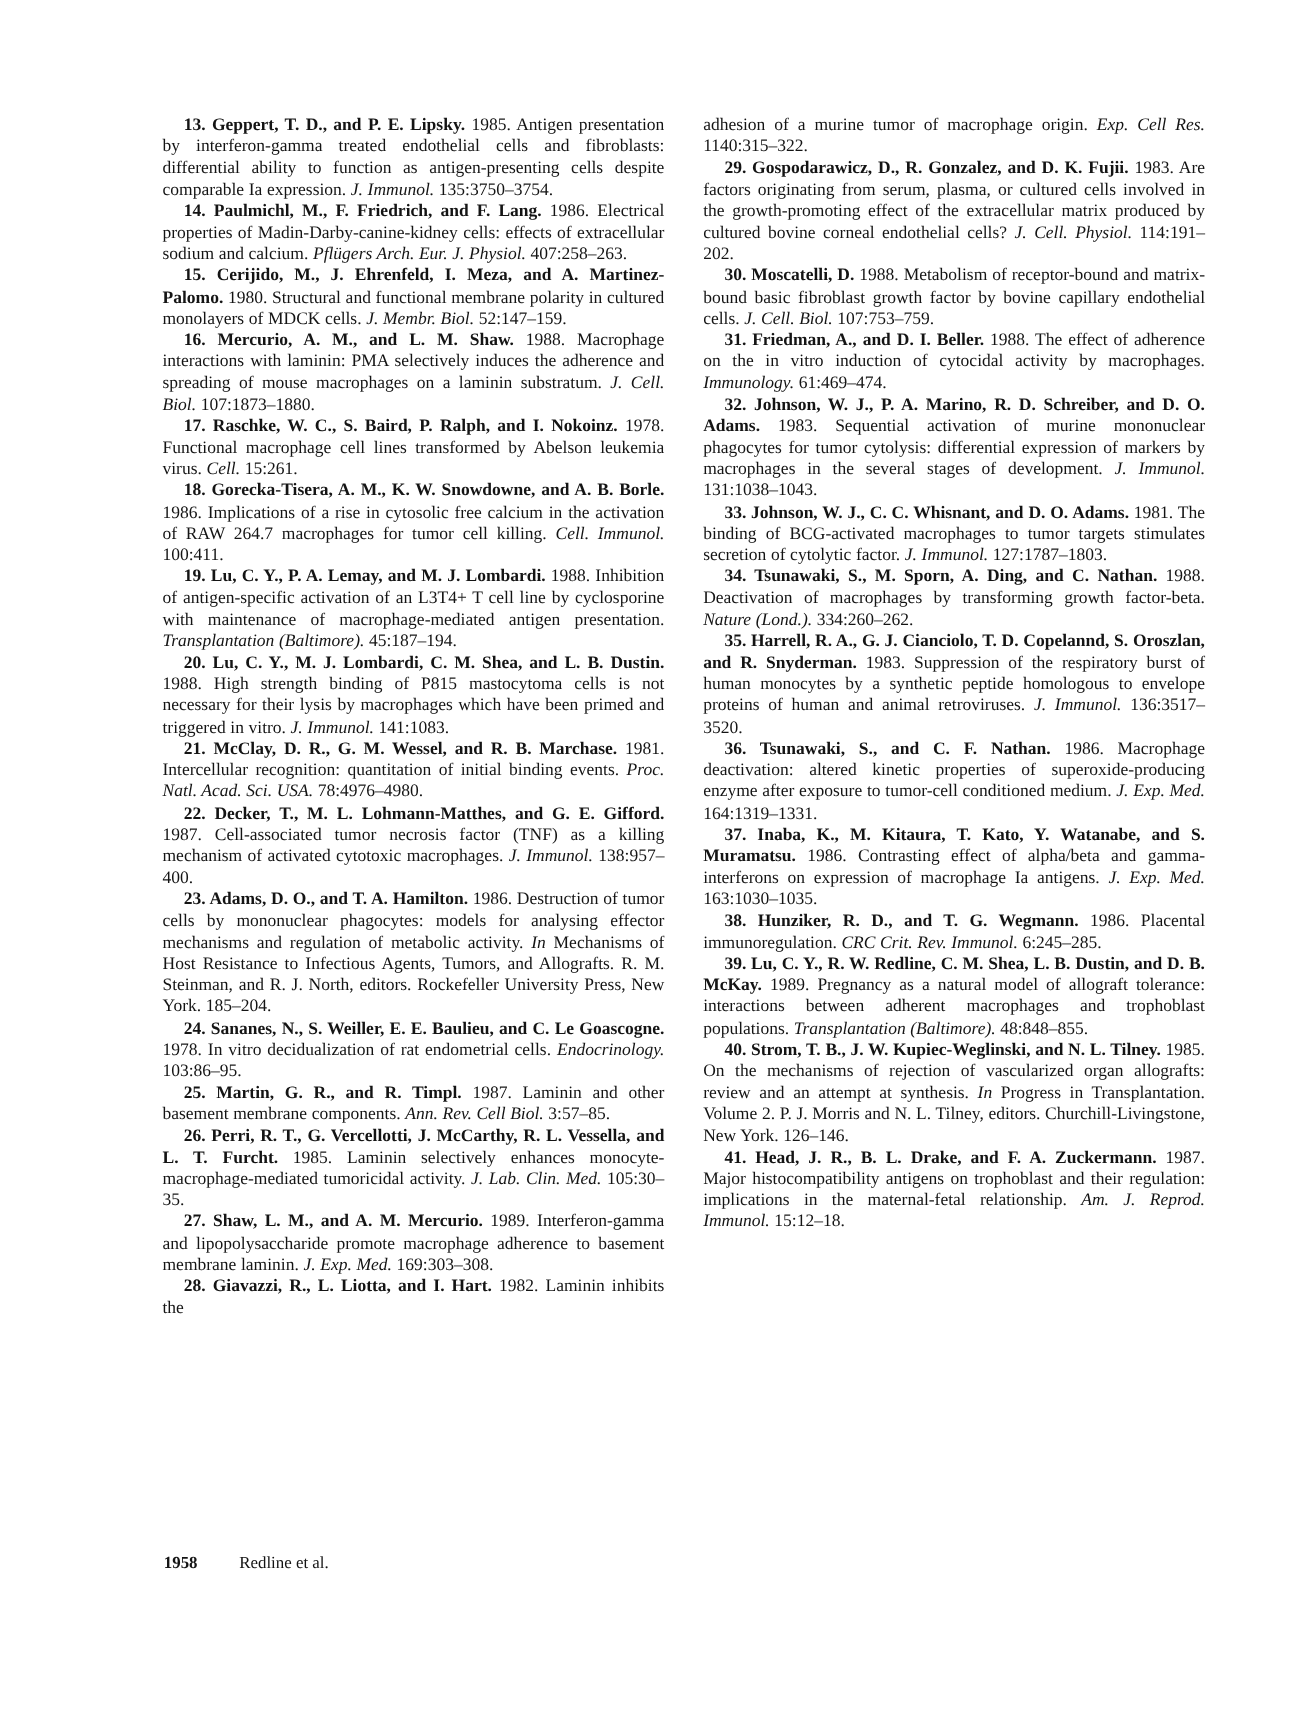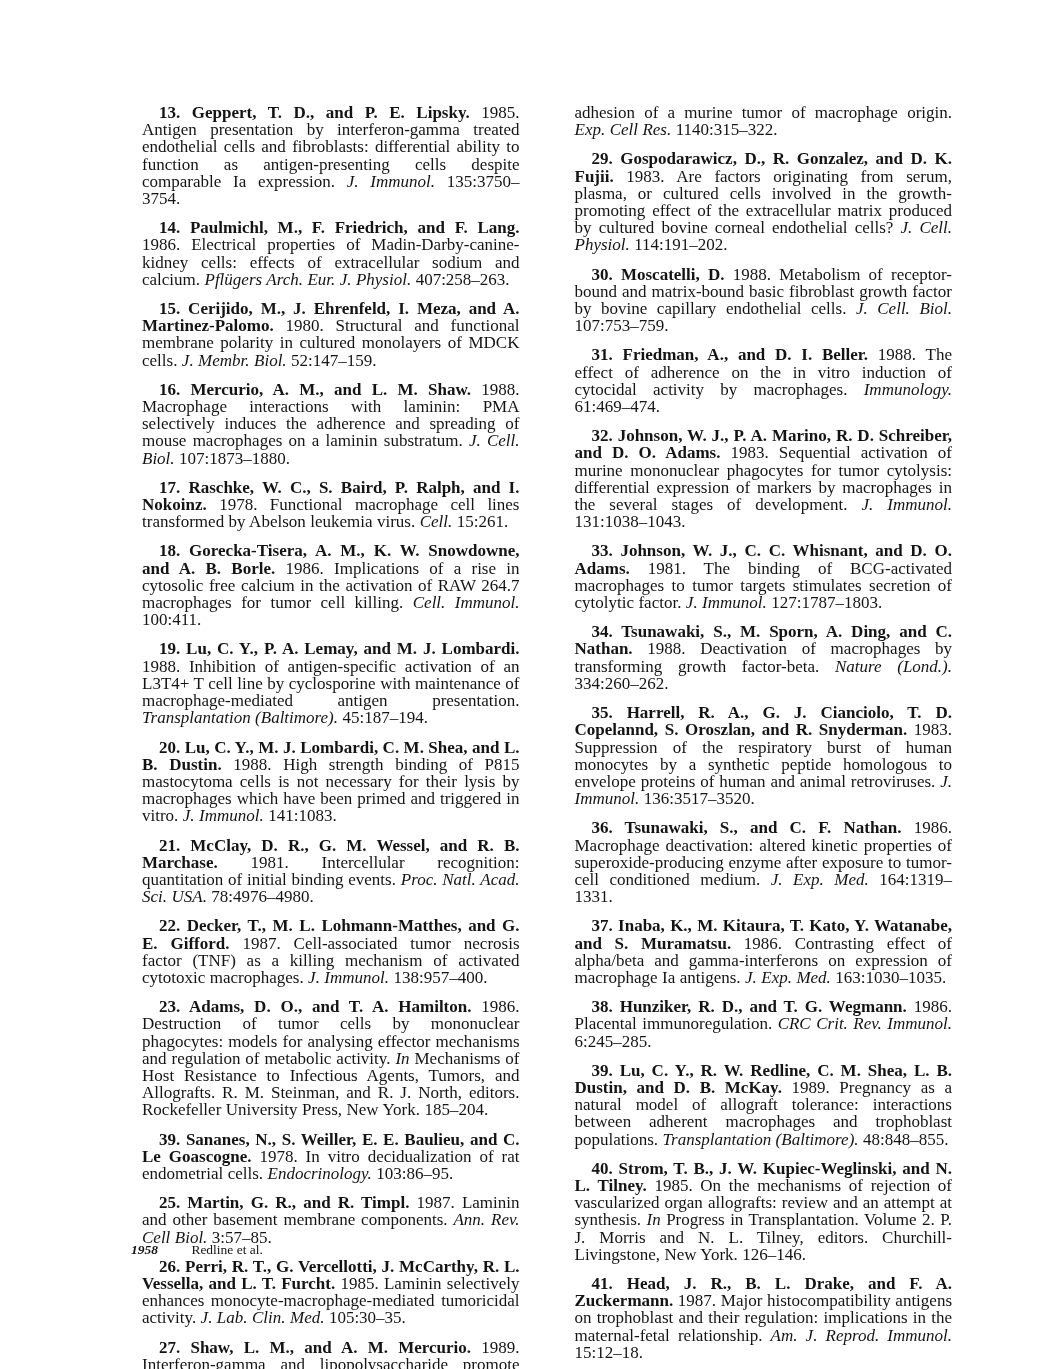--- a/index.html
+++ b/index.html
@@ -25,22 +25,22 @@
     left: 130px;
     top: 92px;
     width: 834px;
     display: flex;
     gap: 31px;
   }
   .column {
     width: 402px;
   }
   .ref {
-    margin: 12px;
-    font-size: 17px;
+    margin: 0;
+    font-size: 14px;
     line-height: 17.2px;
     text-align: justify;
     text-indent: 17px;
     hyphens: auto;
     -webkit-hyphens: auto;
     word-spacing: 0.2px;
   }
   .ref.continuation {
     text-indent: 0;
   }
@@ -50,21 +50,20 @@
     position: absolute;
     left: 131px;
     top: 1241px;
     font-size: 13.5px;
     line-height: 17px;
     white-space: nowrap;
   }
   .page-number {
     font-weight: bold;
     margin-right: 30px;
-    font-style: italic;
   }
   .running-title {
   }
 </style>
 </head>
 <body>
 
 <div class="page">
 
   <div class="columns">
@@ -73,21 +72,21 @@
         <p class="ref"><span class="seg-bold">14. Paulmichl, M., F. Friedrich, and F. Lang.</span><span> 1986. Electrical properties of Madin-Darby-canine-kidney cells: effects of extracellular sodium and calcium. </span><span class="seg-italic">Pflügers Arch. Eur. J. Physiol.</span><span> 407:258–263.</span></p>
         <p class="ref"><span class="seg-bold">15. Cerijido, M., J. Ehrenfeld, I. Meza, and A. Martinez-Palomo.</span><span> 1980. Structural and functional membrane polarity in cultured monolayers of MDCK cells. </span><span class="seg-italic">J. Membr. Biol.</span><span> 52:147–159.</span></p>
         <p class="ref"><span class="seg-bold">16. Mercurio, A. M., and L. M. Shaw.</span><span> 1988. Macrophage interactions with laminin: PMA selectively induces the adherence and spreading of mouse macrophages on a laminin substratum. </span><span class="seg-italic">J. Cell. Biol.</span><span> 107:1873–1880.</span></p>
         <p class="ref"><span class="seg-bold">17. Raschke, W. C., S. Baird, P. Ralph, and I. Nokoinz.</span><span> 1978. Functional macrophage cell lines transformed by Abelson leukemia virus. </span><span class="seg-italic">Cell.</span><span> 15:261.</span></p>
         <p class="ref"><span class="seg-bold">18. Gorecka-Tisera, A. M., K. W. Snowdowne, and A. B. Borle.</span><span> 1986. Implications of a rise in cytosolic free calcium in the activation of RAW 264.7 macrophages for tumor cell killing. </span><span class="seg-italic">Cell. Immunol.</span><span> 100:411.</span></p>
         <p class="ref"><span class="seg-bold">19. Lu, C. Y., P. A. Lemay, and M. J. Lombardi.</span><span> 1988. Inhibition of antigen-specific activation of an L3T4+ T cell line by cyclosporine with maintenance of macrophage-mediated antigen presentation. </span><span class="seg-italic">Transplantation (Baltimore).</span><span> 45:187–194.</span></p>
         <p class="ref"><span class="seg-bold">20. Lu, C. Y., M. J. Lombardi, C. M. Shea, and L. B. Dustin.</span><span> 1988. High strength binding of P815 mastocytoma cells is not necessary for their lysis by macrophages which have been primed and triggered in vitro. </span><span class="seg-italic">J. Immunol.</span><span> 141:1083.</span></p>
         <p class="ref"><span class="seg-bold">21. McClay, D. R., G. M. Wessel, and R. B. Marchase.</span><span> 1981. Intercellular recognition: quantitation of initial binding events. </span><span class="seg-italic">Proc. Natl. Acad. Sci. USA.</span><span> 78:4976–4980.</span></p>
         <p class="ref"><span class="seg-bold">22. Decker, T., M. L. Lohmann-Matthes, and G. E. Gifford.</span><span> 1987. Cell-associated tumor necrosis factor (TNF) as a killing mechanism of activated cytotoxic macrophages. </span><span class="seg-italic">J. Immunol.</span><span> 138:957–400.</span></p>
         <p class="ref"><span class="seg-bold">23. Adams, D. O., and T. A. Hamilton.</span><span> 1986. Destruction of tumor cells by mononuclear phagocytes: models for analysing effector mechanisms and regulation of metabolic activity. </span><span class="seg-italic">In</span><span> Mechanisms of Host Resistance to Infectious Agents, Tumors, and Allografts. R. M. Steinman, and R. J. North, editors. Rockefeller University Press, New York. 185–204.</span></p>
-        <p class="ref"><span class="seg-bold">39. Sananes, N., S. Weiller, E. E. Baulieu, and C. Le Goascogne.</span><span> 1978. In vitro decidualization of rat endometrial cells. </span><span class="seg-italic">Endocrinology.</span><span> 103:86–95.</span></p>
+        <p class="ref"><span class="seg-bold">24. Sananes, N., S. Weiller, E. E. Baulieu, and C. Le Goascogne.</span><span> 1978. In vitro decidualization of rat endometrial cells. </span><span class="seg-italic">Endocrinology.</span><span> 103:86–95.</span></p>
         <p class="ref"><span class="seg-bold">25. Martin, G. R., and R. Timpl.</span><span> 1987. Laminin and other basement membrane components. </span><span class="seg-italic">Ann. Rev. Cell Biol.</span><span> 3:57–85.</span></p>
         <p class="ref"><span class="seg-bold">26. Perri, R. T., G. Vercellotti, J. McCarthy, R. L. Vessella, and L. T. Furcht.</span><span> 1985. Laminin selectively enhances monocyte-macrophage-mediated tumoricidal activity. </span><span class="seg-italic">J. Lab. Clin. Med.</span><span> 105:30–35.</span></p>
         <p class="ref"><span class="seg-bold">27. Shaw, L. M., and A. M. Mercurio.</span><span> 1989. Interferon-gamma and lipopolysaccharide promote macrophage adherence to basement membrane laminin. </span><span class="seg-italic">J. Exp. Med.</span><span> 169:303–308.</span></p>
         <p class="ref"><span class="seg-bold">28. Giavazzi, R., L. Liotta, and I. Hart.</span><span> 1982. Laminin inhibits the</span></p>
       </div>
     <div class="column">
         <p class="ref continuation"><span>adhesion of a murine tumor of macrophage origin. </span><span class="seg-italic">Exp. Cell Res.</span><span> 1140:315–322.</span></p>
         <p class="ref"><span class="seg-bold">29. Gospodarawicz, D., R. Gonzalez, and D. K. Fujii.</span><span> 1983. Are factors originating from serum, plasma, or cultured cells involved in the growth-promoting effect of the extracellular matrix produced by cultured bovine corneal endothelial cells? </span><span class="seg-italic">J. Cell. Physiol.</span><span> 114:191–202.</span></p>
         <p class="ref"><span class="seg-bold">30. Moscatelli, D.</span><span> 1988. Metabolism of receptor-bound and matrix-bound basic fibroblast growth factor by bovine capillary endothelial cells. </span><span class="seg-italic">J. Cell. Biol.</span><span> 107:753–759.</span></p>
         <p class="ref"><span class="seg-bold">31. Friedman, A., and D. I. Beller.</span><span> 1988. The effect of adherence on the in vitro induction of cytocidal activity by macrophages. </span><span class="seg-italic">Immunology.</span><span> 61:469–474.</span></p>

